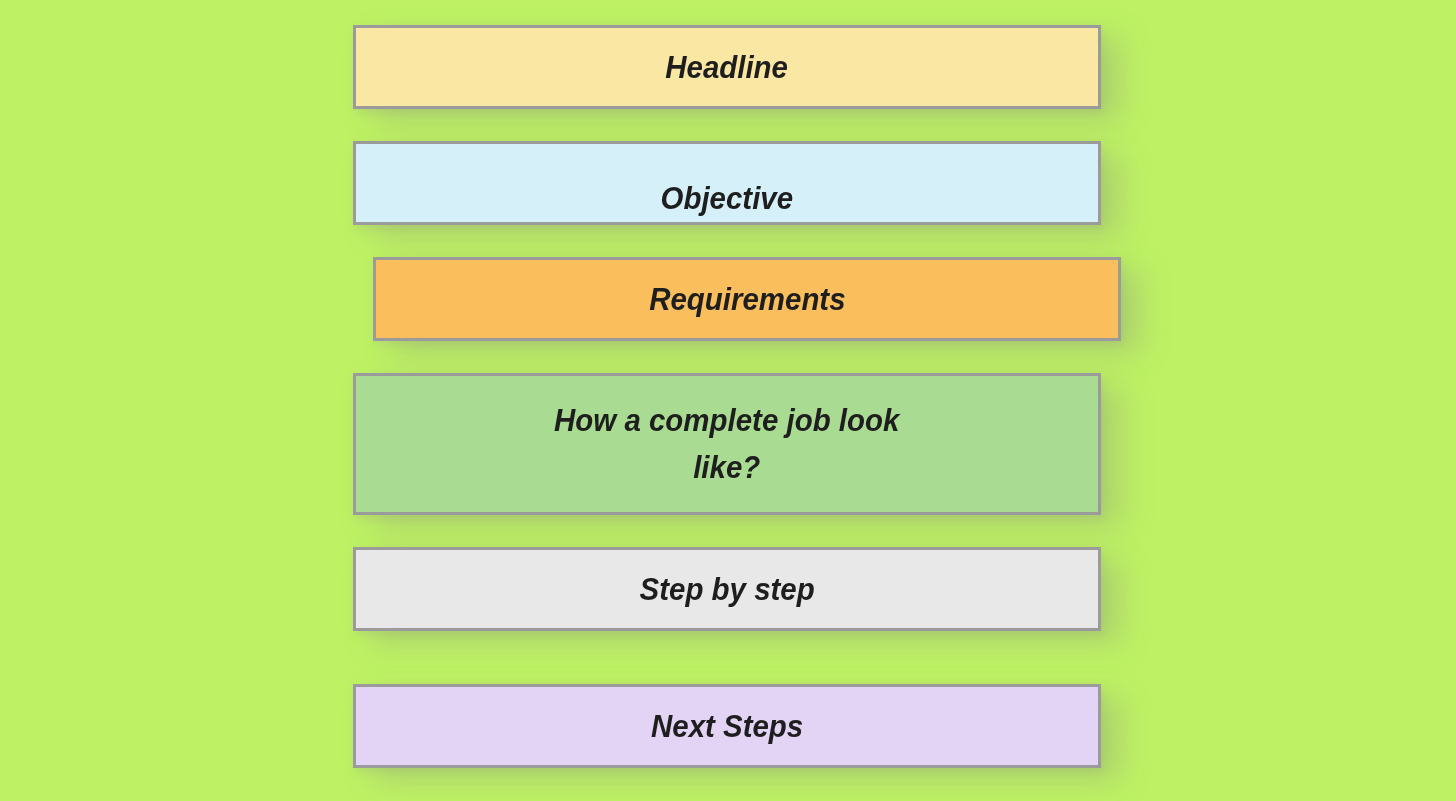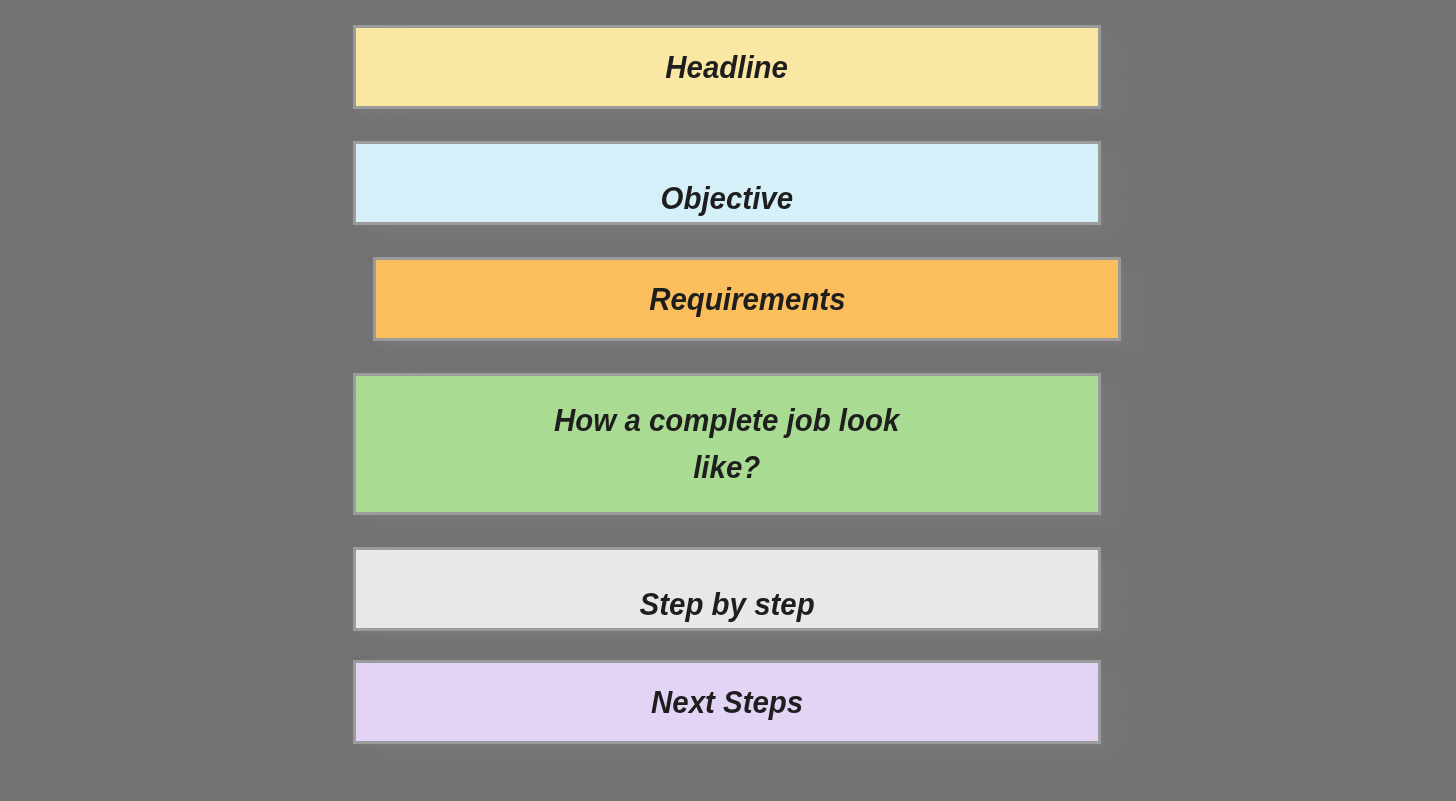--- a/index.html
+++ b/index.html
@@ -5,39 +5,39 @@
   * { margin: 0; padding: 0; box-sizing: border-box; }
   html, body {
     width: 1456px; height: 801px;
     background: #ffffff;
     font-family: "Liberation Sans", "DejaVu Sans", sans-serif;
     overflow: hidden;
   }
   .canvas {
     position: relative;
     width: 1456px; height: 801px;
-    background: #737373;
+    background: #bef264;
   }
   .diagram-box {
     position: absolute;
     left: 353px;
     width: 748px;
     border: 3px solid #9b9b9b;
     display: flex;
     align-items: center;
     justify-content: center;
     box-shadow: 20px 12px 30px rgba(130,130,130,0.28),
                 2px 4px 8px rgba(150,150,150,0.18);
   }
   .box-1 { top: 25px;  height: 84px; }
   .box-2 { top: 141px; height: 84px; }
   .box-3 { top: 257px; height: 84px; }
   .box-4 { top: 373px; height: 142px; }
   .box-5 { top: 547px; height: 84px; }
-  .box-6 { top: 660px; height: 84px; }
+  .box-6 { top: 684px; height: 84px; }
   .box-label {
     font-weight: bold;
     font-style: italic;
     font-size: 31px;
     line-height: 47px;
     color: #1e1e1e;
     text-align: center;
     white-space: pre-line;
     letter-spacing: 0px;
     transform: scaleX(0.95);
@@ -59,21 +59,21 @@
 
   <div class="diagram-box box-3" style="background-color: rgb(251, 190, 92); margin-left: 20px;">
     <span class="box-label">Requirements</span>
   </div>
 
   <div class="diagram-box box-4" style="background-color: rgb(169, 220, 146);">
     <span class="box-label">How a complete job look
 like?</span>
   </div>
 
-  <div class="diagram-box box-5" style="background-color: rgb(233, 232, 232); align-items: flex-end;">
+  <div class="diagram-box box-5" style="background-color: rgb(233, 232, 232);">
     <span class="box-label">Step by step</span>
   </div>
 
   <div class="diagram-box box-6" style="background-color: rgb(227, 211, 245);">
     <span class="box-label">Next Steps</span>
   </div>
 
 </div>
 
 </body></html>

